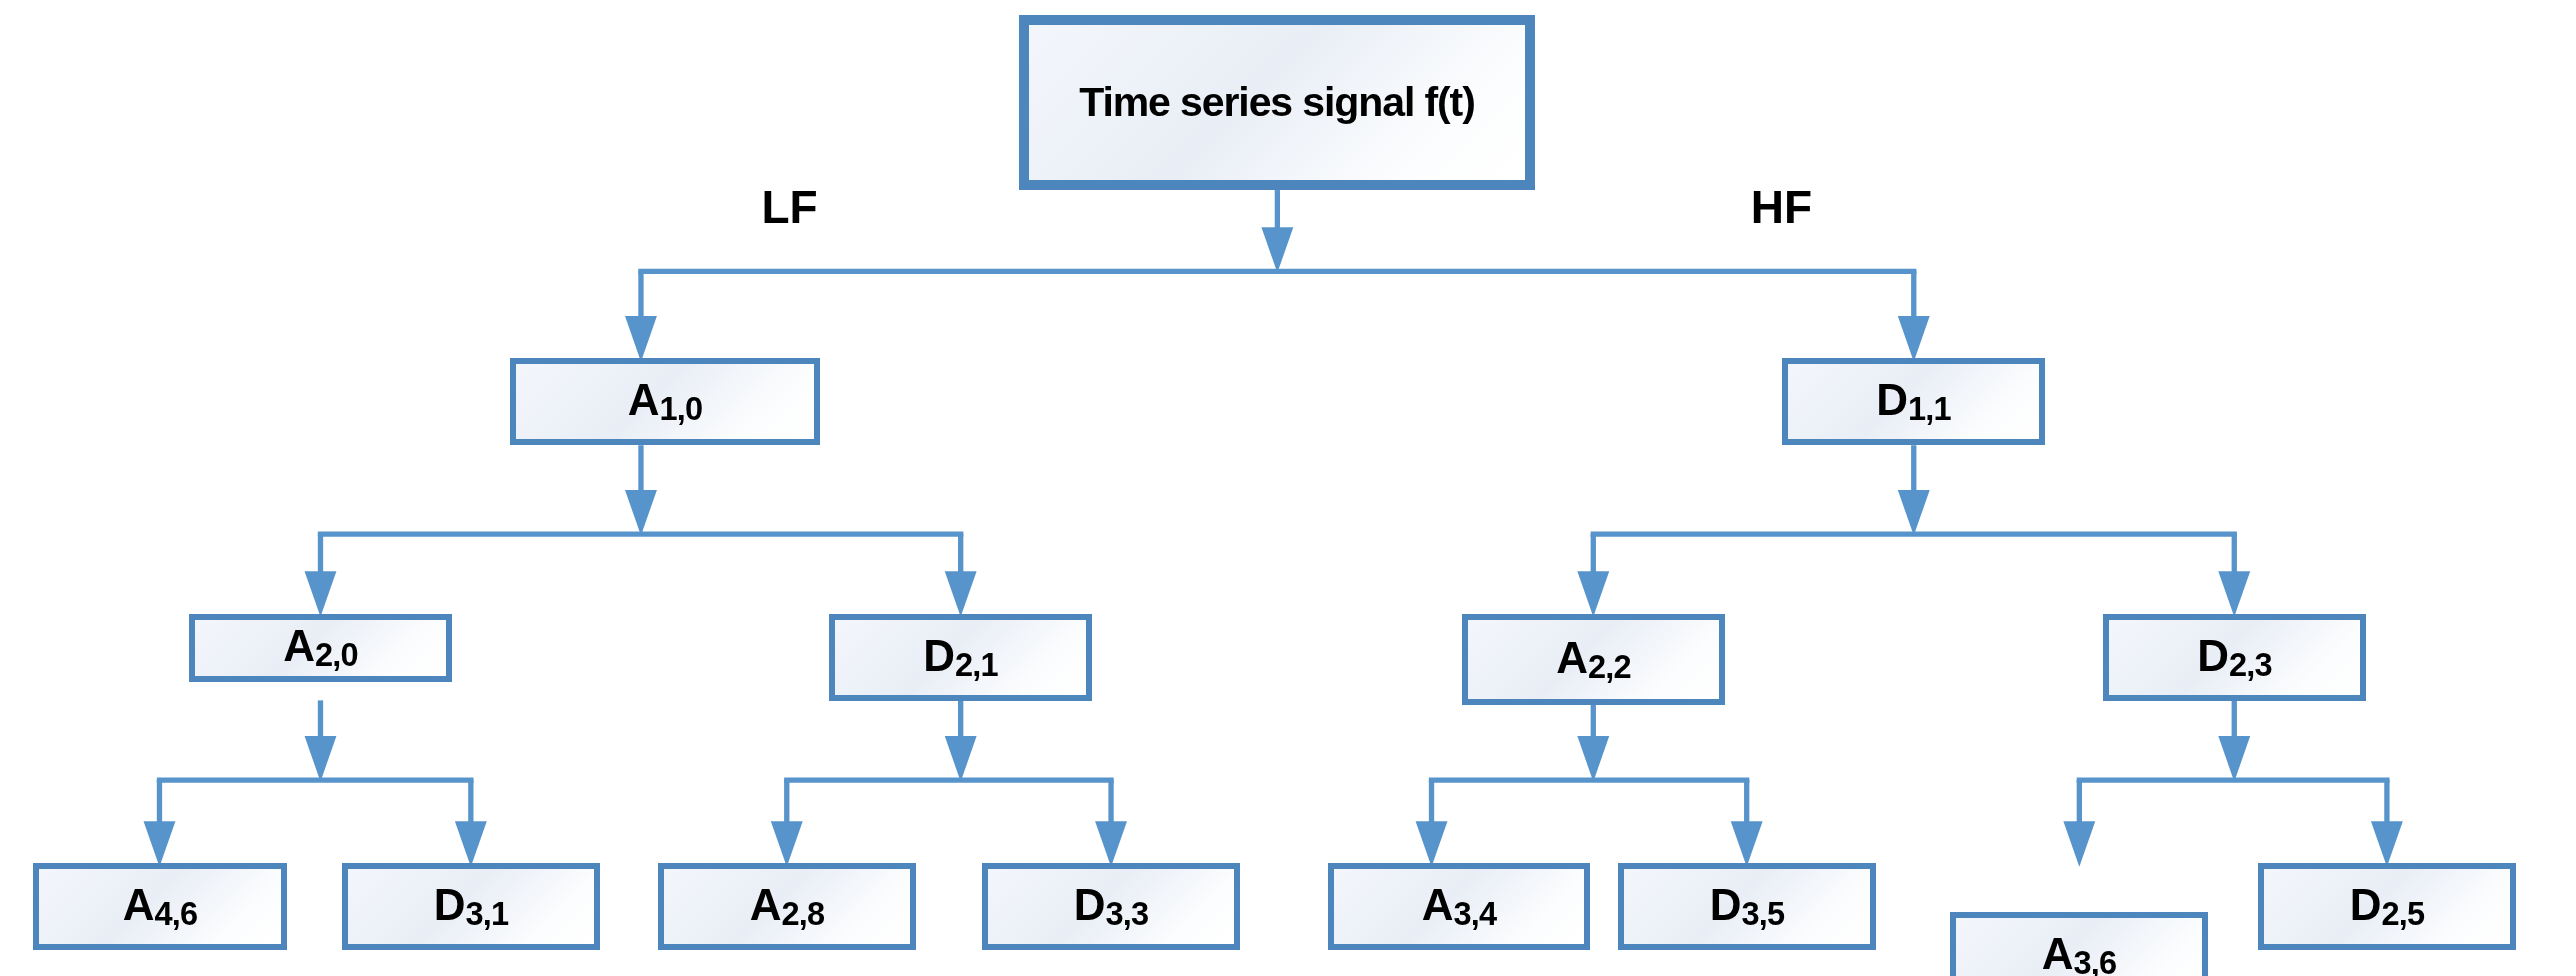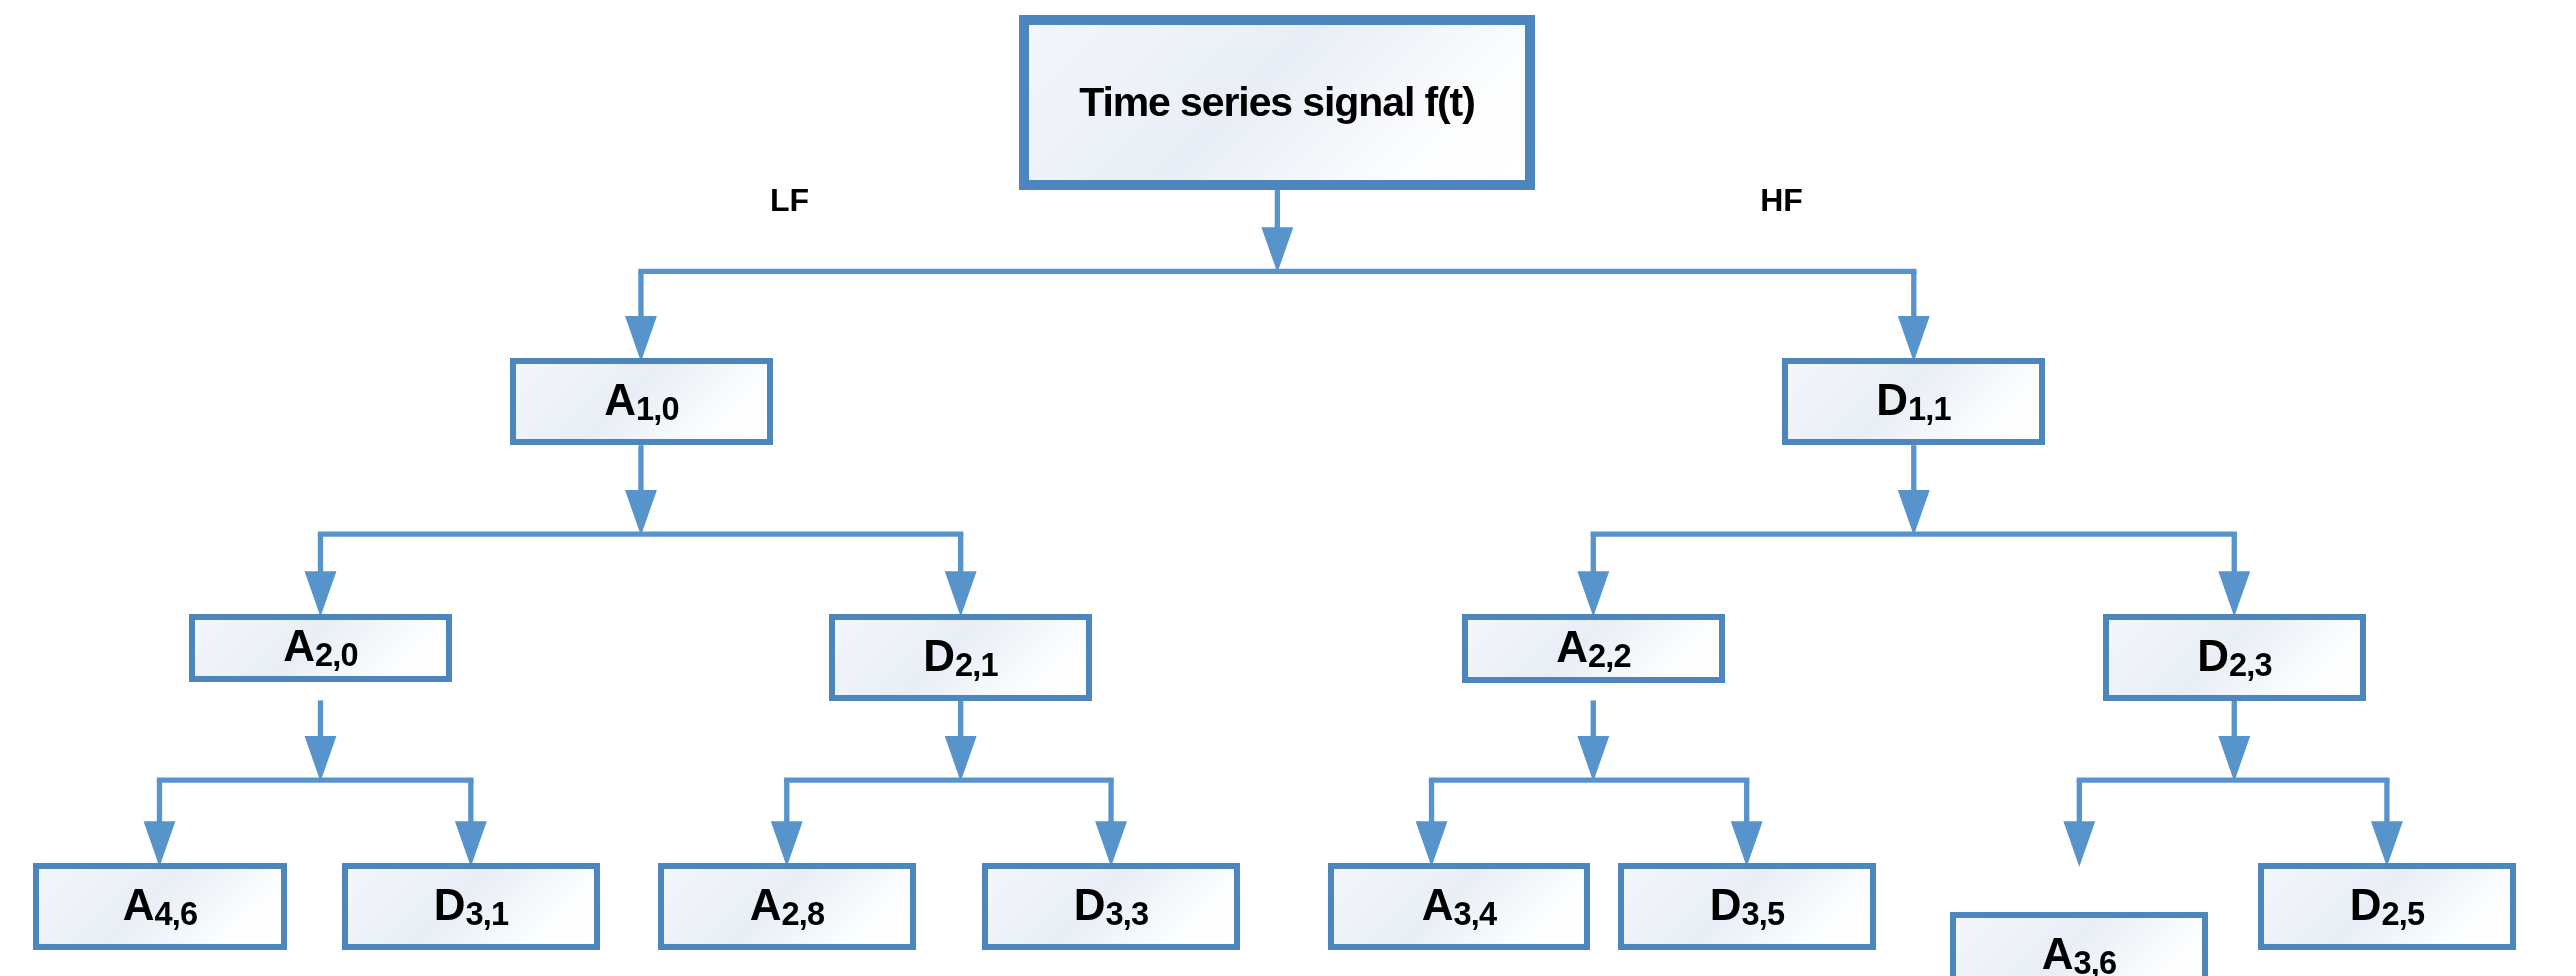--- a/index.html
+++ b/index.html
@@ -21,21 +21,21 @@
   }
   .node.root{border-width:10px;text-align:center;}
   .lbl{
     font-weight:700;color:#000000;font-size:44px;line-height:1;
     white-space:nowrap;
   }
   .node.root .lbl{font-size:41px;letter-spacing:-1.1px;}
   .lbl sub{font-size:0.74em;vertical-align:-0.15em;letter-spacing:-0.8px;}
   .branch-label{
     position:absolute;z-index:2;width:137px;text-align:center;
-    font-weight:700;color:#000000;font-size:32px;line-height:1;
+    font-weight:700;color:#000000;font-size:46px;line-height:1;
   }
 </style>
 </head>
 <body>
 
 <div id="canvas">
 
   <svg id="connectors" width="2576" height="977" viewBox="0 0 3392 1286">
       <line x1="1682" y1="250" x2="1682" y2="315" class="cline"></line>
       <polygon points="1682,359 1661,299 1703,299" class="chead"></polygon>
@@ -88,34 +88,34 @@
       <polygon points="3143,1141 3122,1081 3164,1081" class="chead"></polygon>
     </svg>
 
   <div class="node root" style="left:1019px;top:15px;width:516px;height:175px">
     <span class="lbl">Time series signal f(t)</span>
   </div>
 
   <div class="branch-label" style="left:721px;top:184px">LF</div>
   <div class="branch-label" style="left:1713px;top:184px">HF</div>
 
-  <div class="node" style="left:510px;top:358px;width:263px;height:87px">
+  <div class="node" style="left:510px;top:358px;width:310px;height:87px">
     <span class="lbl"><span>A</span><sub>1,0</sub></span>
   </div>
   <div class="node" style="left:1782px;top:358px;width:263px;height:87px">
     <span class="lbl"><span>D</span><sub>1,1</sub></span>
   </div>
 
   <div class="node" style="left:189px;top:614px;width:263px;height:68px">
     <span class="lbl"><span>A</span><sub>2,0</sub></span>
   </div>
   <div class="node" style="left:829px;top:614px;width:263px;height:87px">
     <span class="lbl"><span>D</span><sub>2,1</sub></span>
   </div>
-  <div class="node" style="left:1462px;top:614px;width:263px;height:69px">
+  <div class="node" style="left:1462px;top:614px;width:263px;height:91px">
     <span class="lbl"><span>A</span><sub>2,2</sub></span>
   </div>
   <div class="node" style="left:2103px;top:614px;width:263px;height:87px">
     <span class="lbl"><span>D</span><sub>2,3</sub></span>
   </div>
 
   <div class="node" style="left:33px;top:863px;width:254px;height:87px">
     <span class="lbl"><span>A</span><sub>4,6</sub></span>
   </div>
   <div class="node" style="left:342px;top:863px;width:258px;height:87px">

